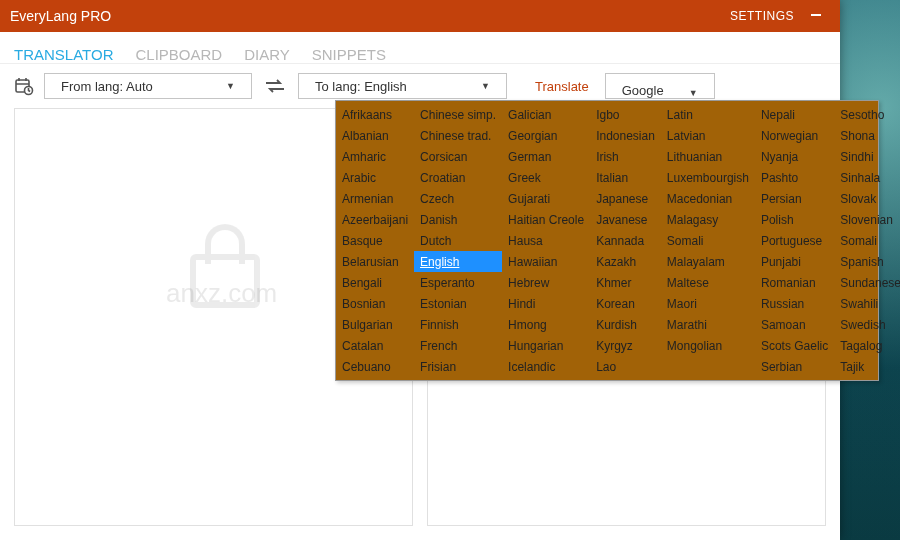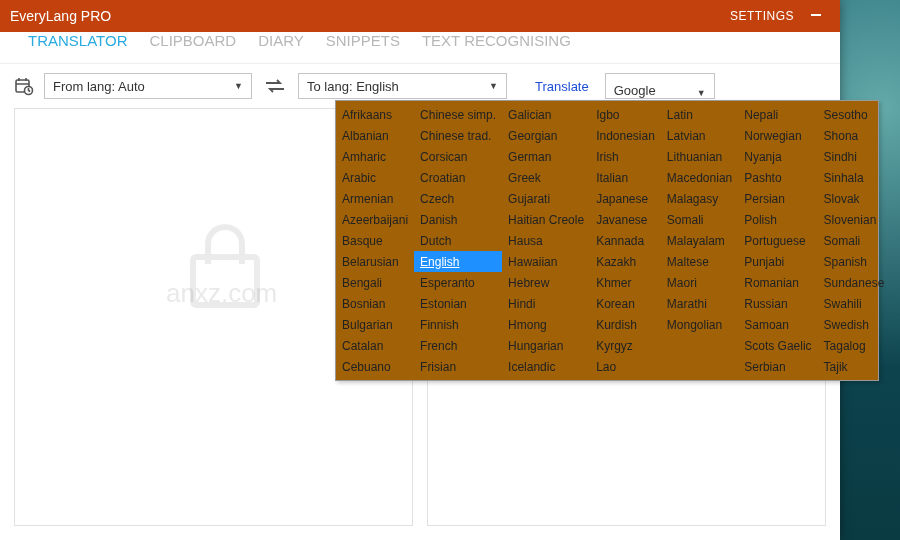--- a/index.html
+++ b/index.html
@@ -4,30 +4,30 @@
 <style>
   * { box-sizing: border-box; margin: 0; padding: 0; font-family: "Segoe UI", sans-serif; }
   body { width: 900px; height: 540px; overflow: hidden; background: linear-gradient(135deg,#0a7a9a 0%,#0d5a6a 40%,#0a3a4a 100%); position: relative; }
   body::after { content:""; position:absolute; right:0; top:0; width:62px; height:100%; background: radial-gradient(circle at 70% 20%, rgba(180,255,240,.5), rgba(10,60,80,.1) 60%), linear-gradient(180deg,#145a6a,#0a3a40); }
   .window { position: absolute; top:0; left:0; width: 840px; height: 540px; background:#fff; box-shadow: 0 0 10px rgba(0,0,0,.4); z-index:1; display:flex; flex-direction:column; }
   .titlebar { height:32px; background:#c2410c; color:#fff; display:flex; align-items:center; padding:0 10px; font-size:14px; }
   .titlebar .title { flex:0 0 auto; }
   .titlebar .spacer { flex:1; }
   .titlebar .settings { font-size:12px; letter-spacing:.5px; cursor:pointer; }
   .titlebar .minbtn { width:28px; text-align:center; font-size:16px; margin-left:8px; cursor:pointer; }
-  .tabs { height:32px; display:flex; align-items:flex-start; gap:22px; padding:0 28px; border-bottom:1px solid #eee; font-size:15px; color:#b7b7b7; font-weight:400; }
+  .tabs { height:32px; display:flex; align-items:flex-end; gap:22px; padding:0 14px; border-bottom:1px solid #eee; font-size:15px; color:#b7b7b7; font-weight:400; }
   .tabs .tab.active { color:#29abe2; }
   .toolbar { height:44px; display:flex; align-items:center; padding:0 14px; gap:10px; }
   .calicon { width:20px; height:20px; color:#555; }
-  .combo { height:26px; border:1px solid #c5c5c5; background:#fff; display:flex; align-items:center; padding:0 8px; font-size:13px; color:#333; cursor:pointer; position:relative; }
+  .combo { height:26px; border:1px solid #c5c5c5; background:#fff; display:flex; align-items:center; padding:0 16px; font-size:13px; color:#333; cursor:pointer; position:relative; }
   .combo .caret { margin-left:auto; font-size:9px; color:#444; }
   .from { width:208px; }
   .swap { width:26px; height:20px; color:#555; cursor:pointer; display:flex; align-items:center; justify-content:center; }
   .to { width:209px; }
-  .translabel { font-size:13px; padding:0 6px 0 18px; color:#1d4ed8; }
+  .translabel { font-size:13px; padding:0 6px 0 18px; color:#c2410c; }
   .engine { width:110px;align-items:flex-end; }
   .content { flex:1; display:flex; gap:14px; padding:0 14px 14px 14px; }
   .pane { flex:1; border:1px solid #e0e0e0; background:#fff; }
   
   .dropdown { position:absolute; top:100px; left:335px; width:544px; background:#a16207; border:1px solid #9a9a9a; box-shadow:2px 2px 4px rgba(0,0,0,.2); z-index:5; display:grid; grid-template-columns:repeat(8,1fr); padding:3px 0; }
   .dropdown .col { display:flex; flex-direction:column; }
   .dropdown .item { font-size:12px; color:#222; padding:3.5px 6px; white-space:nowrap; overflow:hidden; cursor:pointer; }
   .dropdown .item.selected { background:#1e90ff; color:#fff;text-decoration:underline; }
   
   .watermark { position:absolute; left:180px; top:230px; width:110px; height:90px; opacity:.12; z-index:2; pointer-events:none; }
@@ -49,21 +49,20 @@
           <rect x="1" y="5" width="10" height="2" fill="#fff"></rect>
         </svg>
     </span>
   </div>
 
   <div class="tabs" id="tabs">
       <span class="tab active">TRANSLATOR</span>
       <span class="tab">CLIPBOARD</span>
       <span class="tab">DIARY</span>
       <span class="tab">SNIPPETS</span>
-      <span class="tab">TEXT RECOGNISING</span>
     </div>
 
   <div class="toolbar">
     <span class="calicon">
       <svg width="20" height="20" viewBox="0 0 20 20" fill="none" stroke="#555" stroke-width="1.6">
         <rect x="2" y="4" width="13" height="12" rx="1.5"></rect>
           <path d="M5 2v3M12 2v3M2 8h13"></path>
         <circle cx="14.5" cy="14.5" r="4" fill="#fff"></circle>
           <path d="M14.5 12v2.5l1.6 1"></path>
       </svg>
@@ -153,20 +152,21 @@
       <div class="item">Khmer</div>
       <div class="item">Korean</div>
       <div class="item">Kurdish</div>
       <div class="item">Kyrgyz</div>
       <div class="item">Lao</div>
     </div>
     <div class="col">
       <div class="item">Latin</div>
       <div class="item">Latvian</div>
       <div class="item">Lithuanian</div>
+      <div class="item">Luxembourgish</div>
       <div class="item">Macedonian</div>
       <div class="item">Malagasy</div>
       <div class="item">Somali</div>
       <div class="item">Malayalam</div>
       <div class="item">Maltese</div>
       <div class="item">Maori</div>
       <div class="item">Marathi</div>
       <div class="item">Mongolian</div>
     </div>
     <div class="col">

